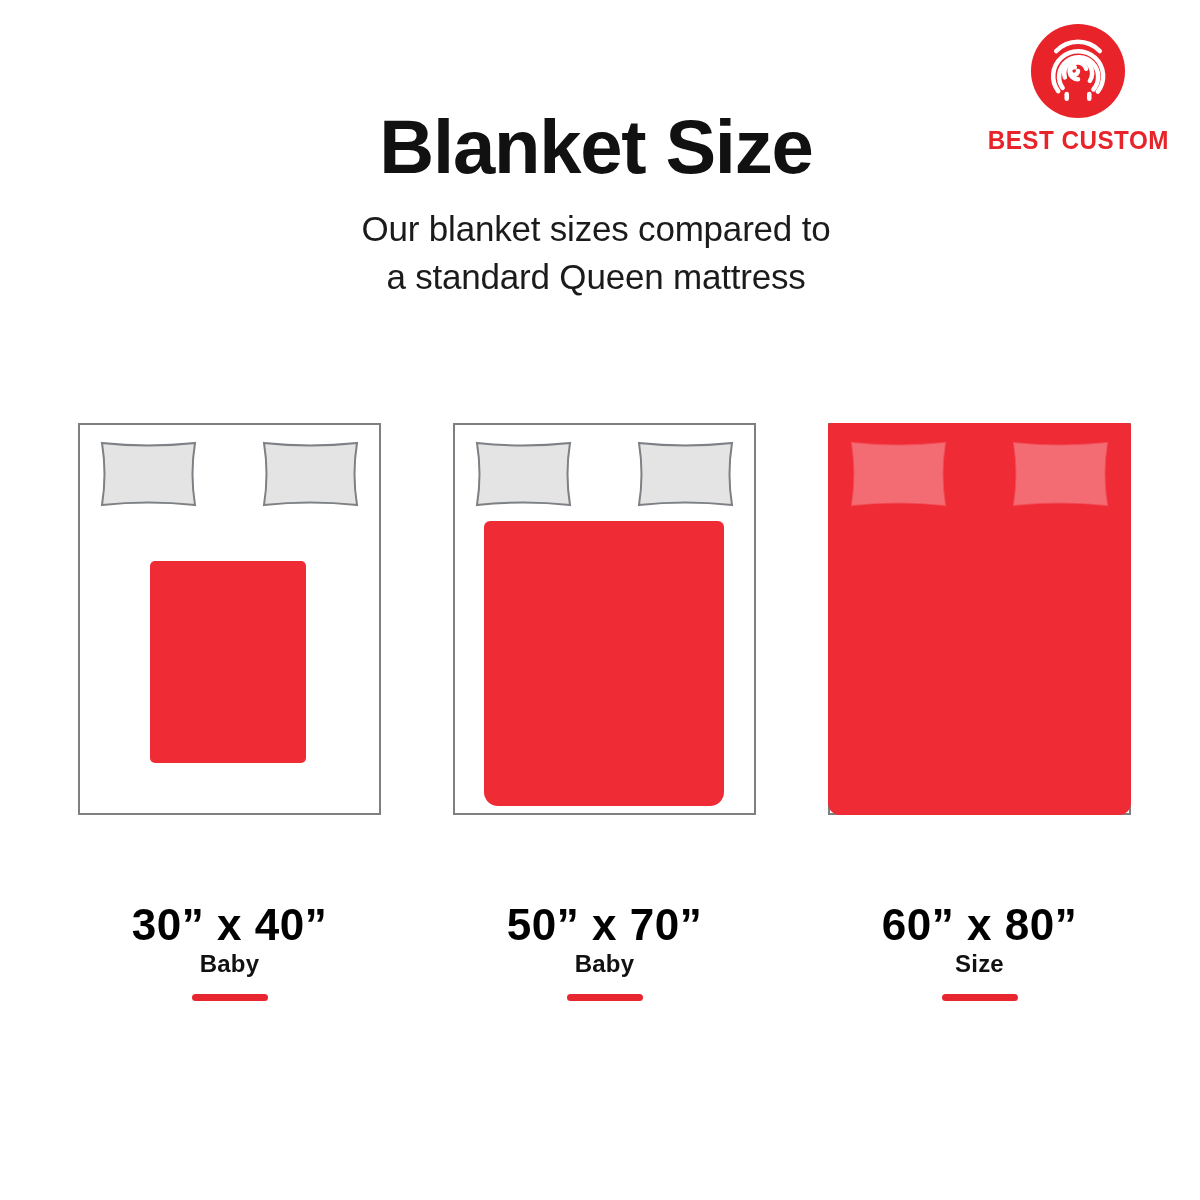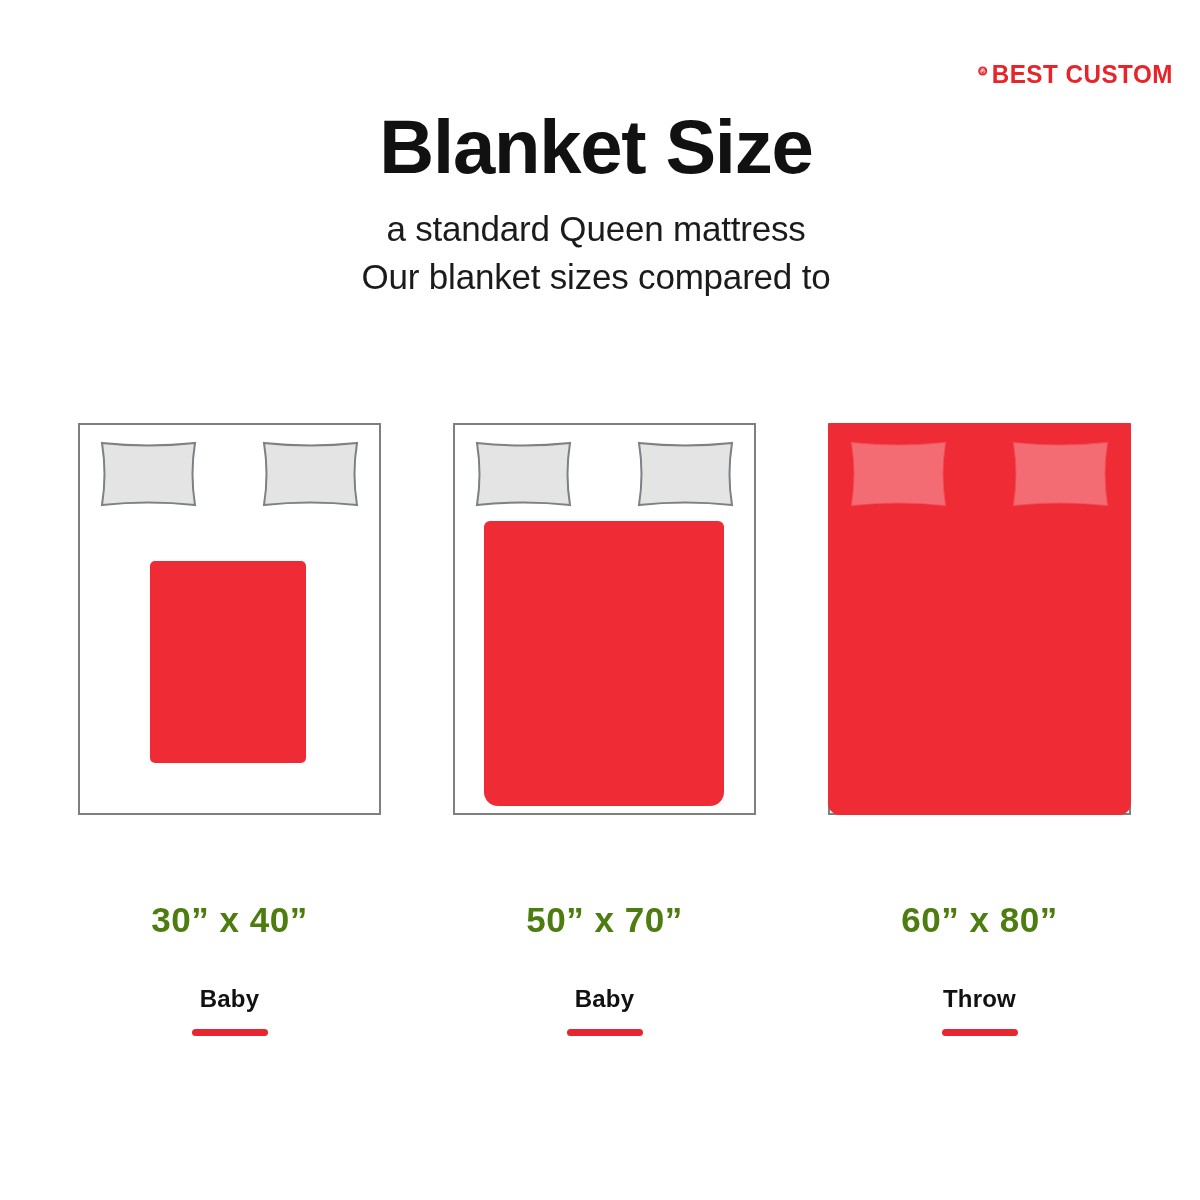--- a/index.html
+++ b/index.html
@@ -15,21 +15,21 @@
     background:#ffffff;
     overflow:hidden;
   }
 
   
   .brand {
     position:absolute;
     top:22px; right:22px;
     width:200px;
     display:flex;
-    flex-direction:row;
+    flex-direction:column;
     align-items:center;
   }
   .brand-mark {
     width:98px; height:98px;
     display:block;
   }
   .brand-name {
     margin-top:6px;
     font-size:25.5px;
     font-weight:bold;
@@ -124,28 +124,27 @@
   .caption {
     position:absolute;
     top:0;
     width:303px;
     text-align:center;
   }
   .caption-1 { left:78px; }
   .caption-2 { left:453px; }
   .caption-3 { left:828px; }
   .dims {
-    font-size:35px;
-    font-weight:bold;
-    color:#4d7c0f;
+    font-size:44px;
+    font-weight:bold;
+    color:#000000;
     letter-spacing:0.5px;
     white-space:nowrap;
   }
   .name {
-    margin-top:45px;
     font-size:24px;
     font-weight:bold;
     color:#111111;
     letter-spacing:0.2px;
   }
   .rule {
     margin:16px auto 0 auto;
     width:76px; height:7px;
     border-radius:4px;
     background:#E8262F;
@@ -169,22 +168,22 @@
         <path d="M38.5 73.6 l0 4.8"></path>
         <path d="M61.5 73.6 l0 4.8"></path>
       </g>
     </svg>
     <div class="brand-name">BEST CUSTOM</div>
   </div>
 
   <div class="heading">
     <div class="title">Blanket Size</div>
     <div class="subtitle">
+      <div>Our blanket sizes compared to</div>
       <div>a standard Queen mattress</div>
-      <div>Our blanket sizes compared to</div>
     </div>
   </div>
 
   <div class="beds">
 
     <div class="bed bed-1">
       <div class="pillow pillow-left">
         <svg viewBox="0 0 103 70" preserveAspectRatio="none">
           <path class="pf" fill="#E3E4E3" stroke="#7d8084" stroke-width="2" d="M5 4 Q51 9 98 4 Q93 35 98 66 Q51 61 5 66 Q10 35 5 4 Z"></path>
         </svg>
@@ -236,19 +235,19 @@
     </div>
 
     <div class="caption caption-2">
       <div class="dims">50” x 70”</div>
       <div class="name">Baby</div>
       <div class="rule"></div>
     </div>
 
     <div class="caption caption-3">
       <div class="dims">60” x 80”</div>
-      <div class="name">Throw</div>
+      <div class="name">Size</div>
       <div class="rule"></div>
     </div>
 
   </div>
 
 </div>
 
 </body></html>

